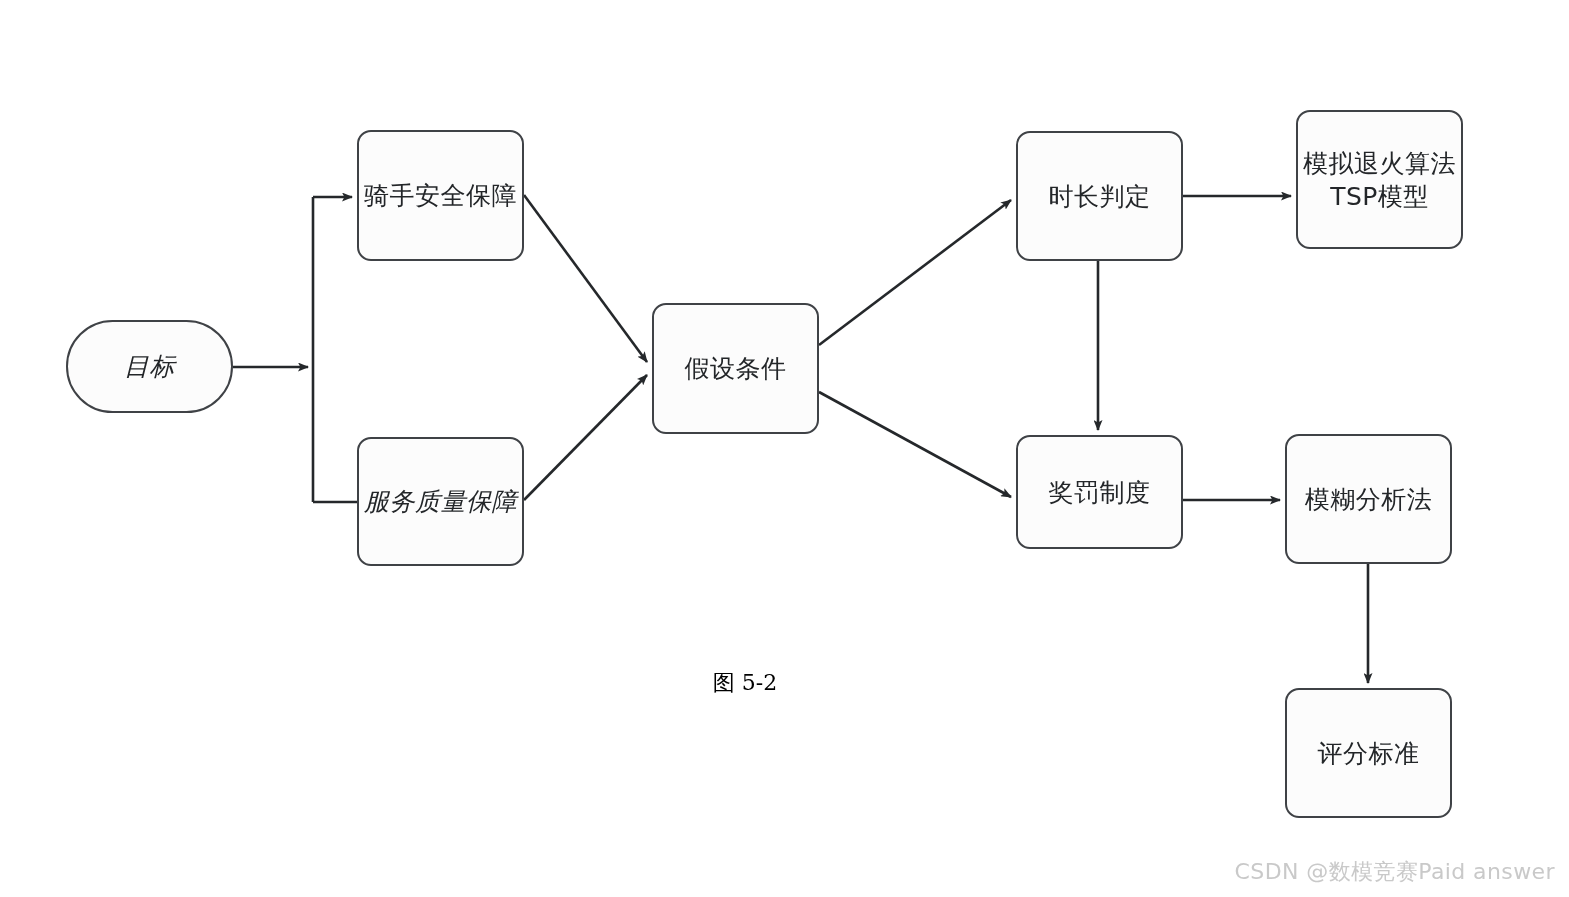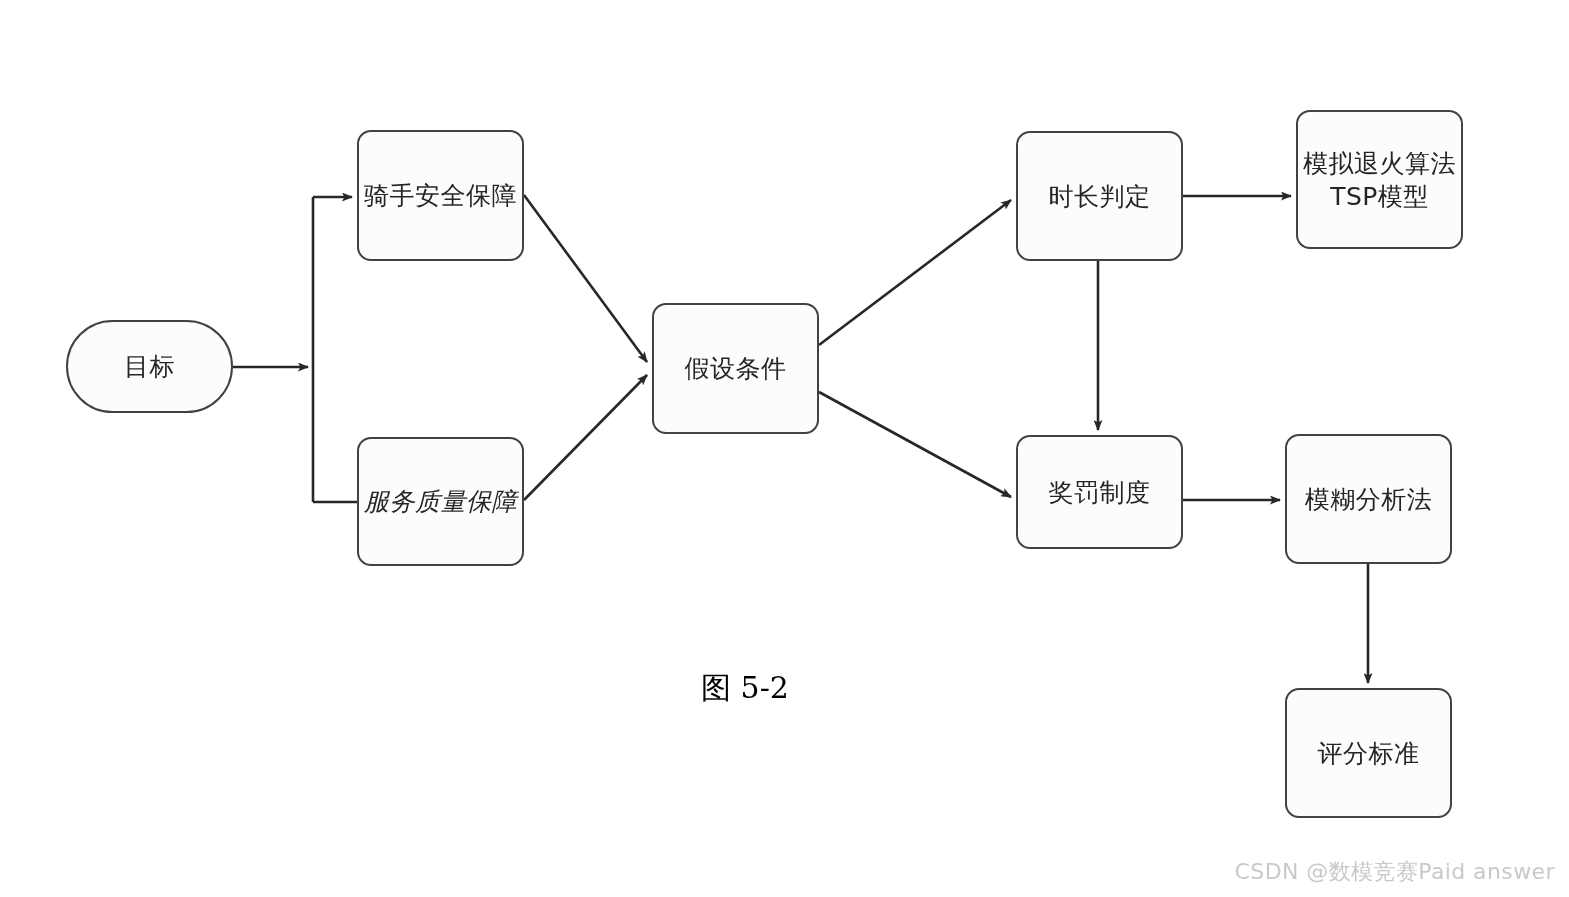--- a/index.html
+++ b/index.html
@@ -50,21 +50,21 @@
     display: block;
     white-space: pre-line;
   }
   #caption {
     position: absolute;
     left: 600px;
     top: 668px;
     width: 290px;
     text-align: center;
     font-family: "DejaVu Serif", "Liberation Serif", serif;
-    font-size: 30px;
+    font-size: 22px;
     color: #000000;
     z-index: 3;
   }
   #watermark {
     position: absolute;
     right: 14px;
     bottom: 10px;
     font-size: 22px;
     color: #c9c9c9;
     font-family: "DejaVu Sans", "Liberation Sans", sans-serif;
@@ -106,21 +106,21 @@
 
       <path d="M1098,261 L1098,430" marker-end="url(#ah)"></path>
 
       <path d="M1183,500 L1280,500" marker-end="url(#ah)"></path>
 
       <path d="M1368,564 L1368,683" marker-end="url(#ah)"></path>
 
     </g>
   </svg>
 
-  <div class="node pill" style="left:66px; top:320px; width:167px; height:93px;">
+  <div class="node pill" style="left:66px; top:320px; width:167px; height:93px;font-style:italic;">
     <span class="label">目标</span>
   </div>
 
   <div class="node" style="left:357px; top:130px; width:167px; height:131px;">
     <span class="label">骑手安全保障</span>
   </div>
 
   <div class="node" style="left:357px; top:437px; width:167px; height:129px;font-style:italic;">
     <span class="label">服务质量保障</span>
   </div>

